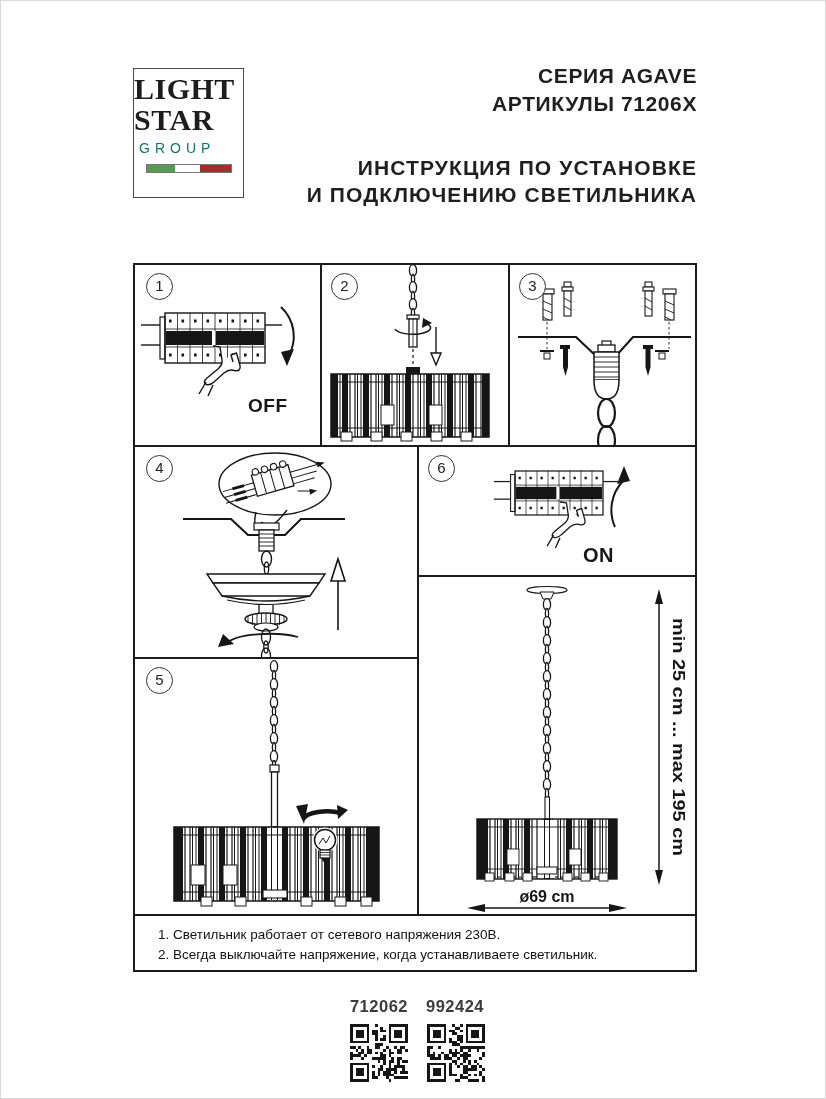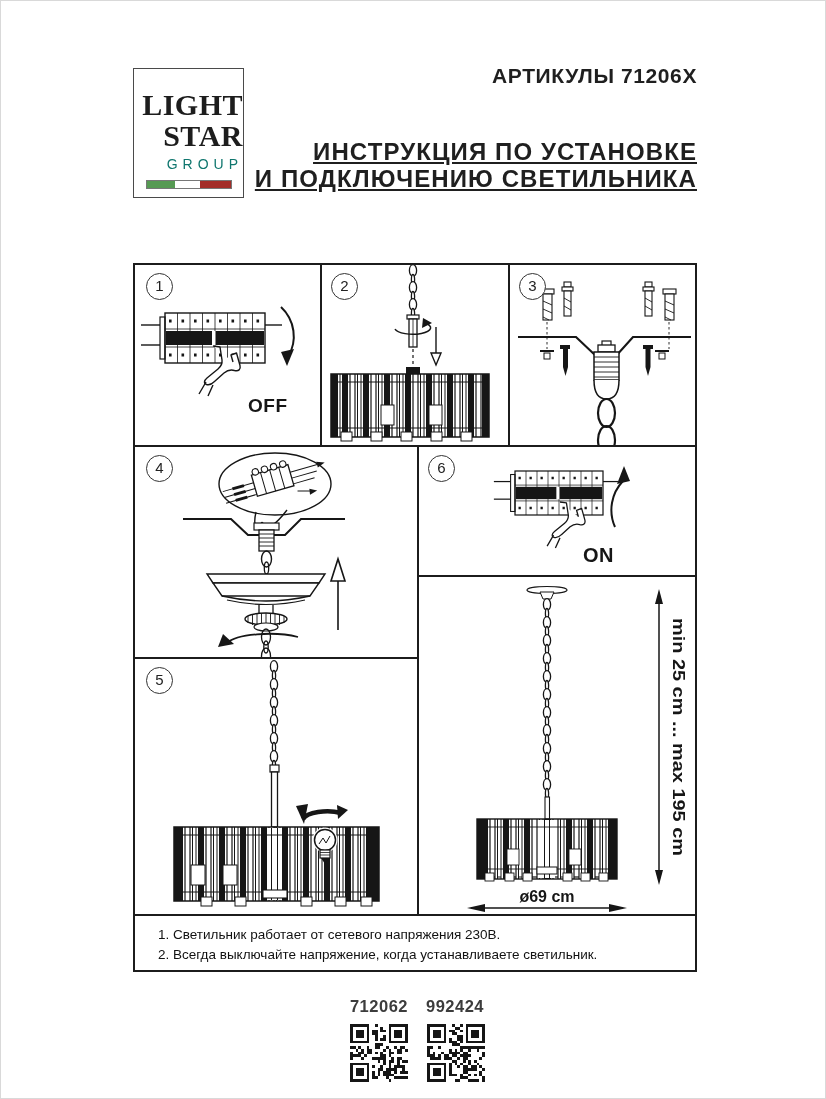--- a/index.html
+++ b/index.html
@@ -4,35 +4,35 @@
 <style>
   html,body { margin:0; padding:0; background:#e8e8e8; }
   .sheet {
     position:relative; width:826px; height:1099px; background:#ffffff;
     font-family:"Liberation Sans", sans-serif; color:#161616; overflow:hidden;
     box-shadow: inset 0 0 0 1px #d9d9d9;
   }
   
   .logo-box {
     position:absolute; left:133px; top:68px; width:111px; height:130px;
-    border:1.5px solid #4a4a4a; background:#fff; text-align:right; box-sizing:border-box;
-    padding-top:20px;
+    border:1.5px solid #4a4a4a; background:#fff; text-align:left; box-sizing:border-box;
+    padding-top:4px;
   }
   .logo-word { font-family:"Liberation Serif", serif; font-weight:700; font-size:30px;
     line-height:31px; letter-spacing:0.5px; color:#1d1d1d; }
   .logo-group { font-size:14px; color:#0f766e; letter-spacing:5px; text-indent:5px; margin-top:5px; }
   .logo-flag { width:84px; height:7px; margin:8px auto 0 auto; border:1px solid #777;
     display:flex; box-sizing:content-box; }
   .logo-flag .g { width:35%; background:#569a53; border-right:1px solid #fff; }
   .logo-flag .w { width:28%; background:#ffffff; }
   .logo-flag .r { width:37%; background:#a32e29; border-left:1px solid #fff; }
   
   .hdr { position:absolute; right:129px; text-align:right; font-weight:700; color:#1f1f1f; }
   .hdr-top { top:62px; font-size:21px; line-height:28px; letter-spacing:0.6px; }
-  .hdr-title { top:138px; font-size:24px; line-height:27px; letter-spacing:1.1px;text-decoration:underline; }
+  .hdr-title { top:154px; font-size:21px; line-height:27px; letter-spacing:1.1px; }
   
   .grid { position:absolute; left:133px; top:263px; width:564px; height:709px;
     border:2px solid #1c1c1c; box-sizing:border-box; }
   .line { position:absolute; background:#1c1c1c; }
   .v1 { left:185px; top:0; width:2px; height:182px; }
   .v2 { left:373px; top:0; width:2px; height:182px; }
   .h1 { left:0; top:180px; width:560px; height:2px; }
   .v3 { left:282px; top:180px; width:2px; height:471px; }
   .h2 { left:0; top:392px; width:282px; height:2px; }
   .h3 { left:284px; top:310px; width:276px; height:2px; }
@@ -102,20 +102,21 @@
     <div class="logo-word">STAR</div>
     <div class="logo-group">GROUP</div>
     <div class="logo-flag">
       <div class="g"></div>
         <div class="w"></div>
         <div class="r"></div>
     </div>
   </div>
 
   <div class="hdr hdr-top">
+    <div>СЕРИЯ AGAVE</div>
     <div>АРТИКУЛЫ 71206X</div>
   </div>
   <div class="hdr hdr-title">
     <div>ИНСТРУКЦИЯ ПО УСТАНОВКЕ</div>
     <div>И ПОДКЛЮЧЕНИЮ СВЕТИЛЬНИКА</div>
   </div>
 
   <div class="grid">
     <div class="line v1"></div>
       <div class="line v2"></div>

